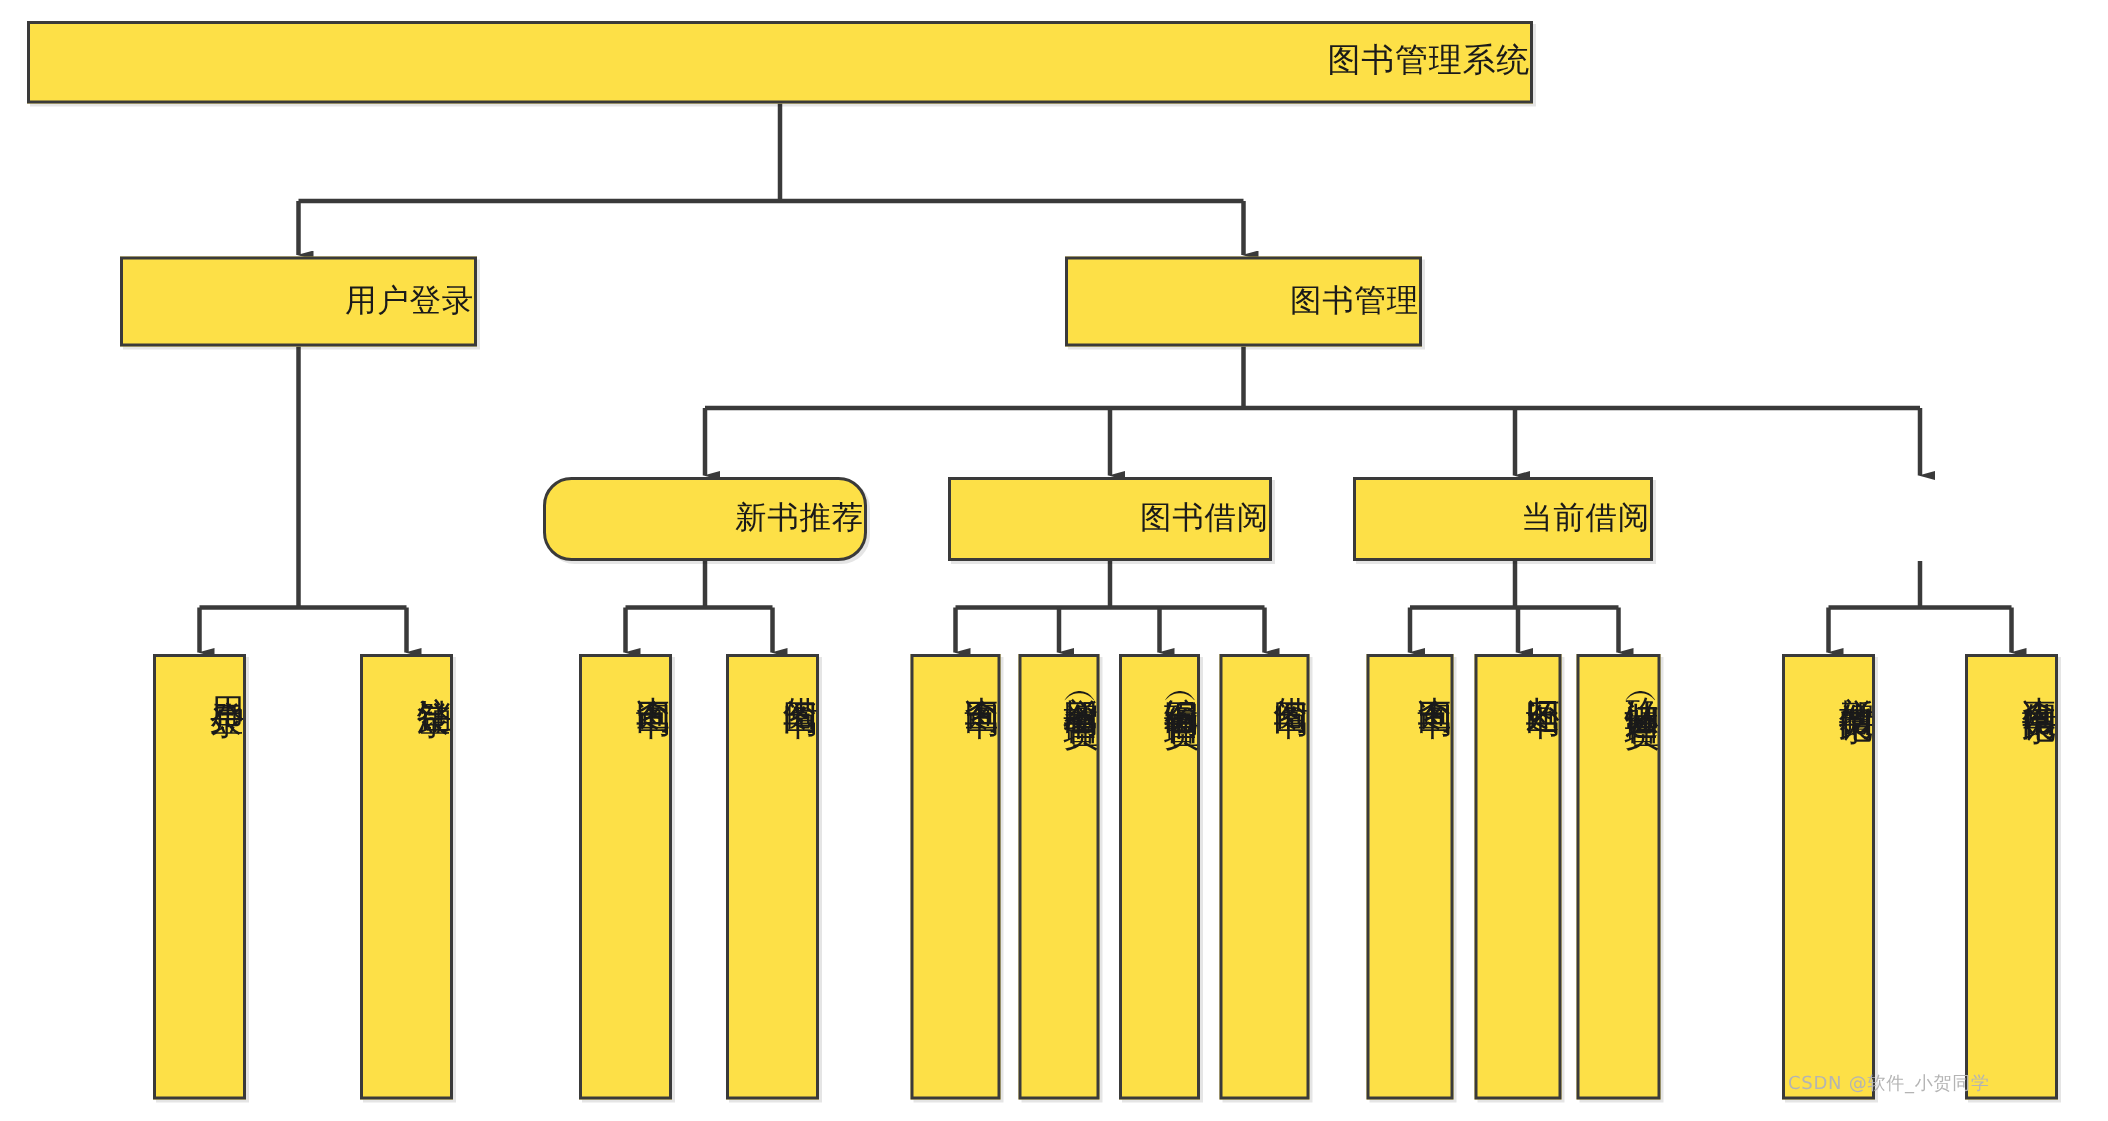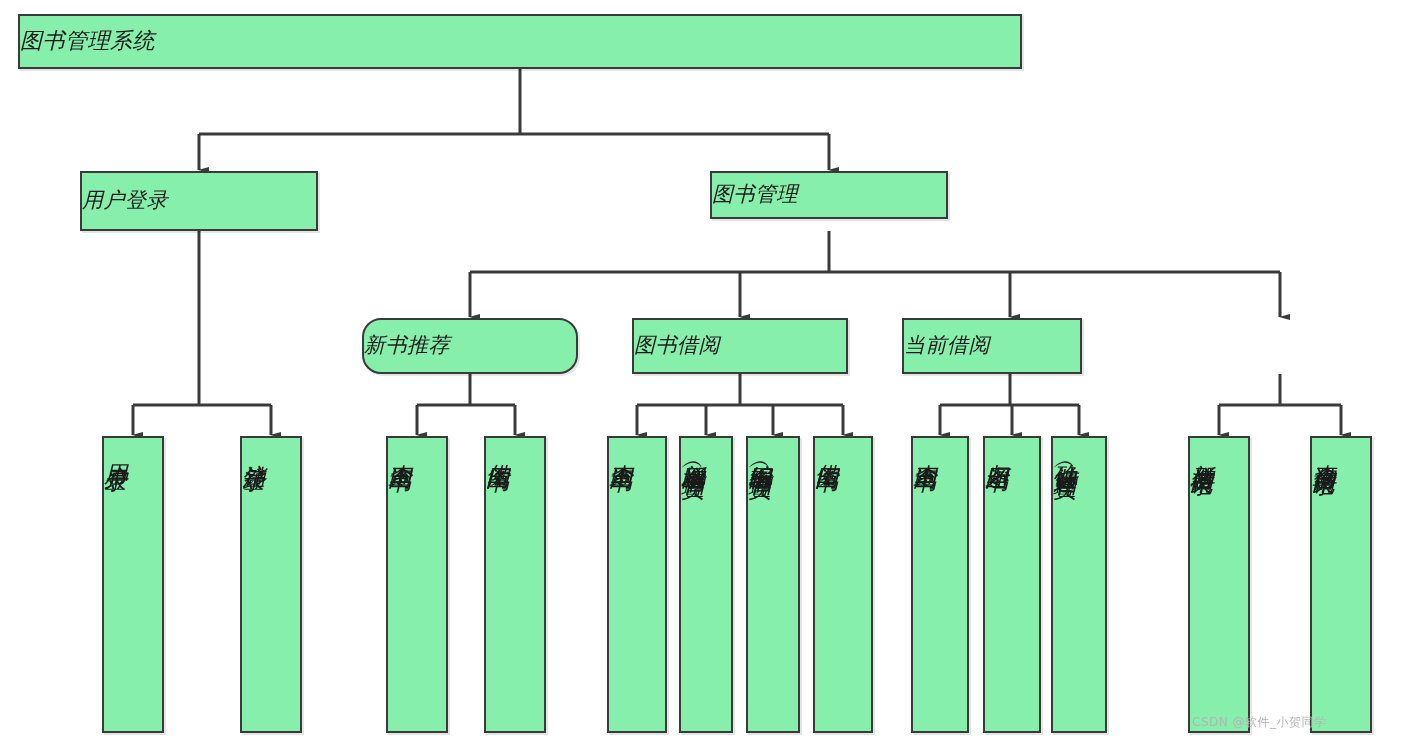--- a/index.html
+++ b/index.html
@@ -22,28 +22,27 @@
     position: absolute;
     left: 0;
     top: 0;
     width: 1405px;
     height: 747px;
     pointer-events: none;
   }
   .node {
     position: absolute;
     box-sizing: border-box;
-    background: #86efac;
+    background: #fde047;
     border: 2px solid #3a3a3a;
     display: flex;
     align-items: center;
-    justify-content: flex-start;
+    justify-content: flex-end;
     color: #1a1a1a;
     box-shadow: 2px 2px 0 rgba(0,0,0,0.10);
-    font-style: italic;
   }
   .node-label {
     display: block;
     text-align: center;
     line-height: 1.12;
     letter-spacing: 0.5px;
   }
   .node.horiz .node-label {
     font-size: 21px;
     white-space: nowrap;
@@ -118,31 +117,31 @@
       </g>
   </svg>
 
   <div class="node horiz root" id="n-root" style="left: 18px; top: 14px; width: 1004px; height: 55px;">
     <span class="node-label">图书管理系统</span>
   </div>
 
   <div class="node horiz" id="n-l1-0" style="left: 80px; top: 171px; width: 238px; height: 60px;">
     <span class="node-label">用户登录</span>
   </div>
-  <div class="node horiz" id="n-l1-1" style="left: 710px; top: 171px; width: 238px; height: 48px;">
+  <div class="node horiz" id="n-l1-1" style="left: 710px; top: 171px; width: 238px; height: 60px;">
     <span class="node-label">图书管理</span>
   </div>
 
   <div class="node horiz" id="n-l2-0" style="left: 362px; top: 318px; width: 216px; height: 56px; border-radius: 19px;">
     <span class="node-label">新书推荐</span>
   </div>
   <div class="node horiz" id="n-l2-1" style="left: 632px; top: 318px; width: 216px; height: 56px;">
     <span class="node-label">图书借阅</span>
   </div>
-  <div class="node horiz" id="n-l2-2" style="left: 902px; top: 318px; width: 180px; height: 56px;">
+  <div class="node horiz" id="n-l2-2" style="left: 902px; top: 318px; width: 200px; height: 56px;">
     <span class="node-label">当前借阅</span>
   </div>
 
   <div class="node vert" id="n-leaf-0" style="left: 102px; top: 436px; width: 62px; height: 297px;">
     <span class="node-label">用户登录</span>
   </div>
   <div class="node vert" id="n-leaf-1" style="left: 240px; top: 436px; width: 62px; height: 297px;">
     <span class="node-label">注销登录</span>
   </div>
   <div class="node vert" id="n-leaf-2" style="left: 386px; top: 436px; width: 62px; height: 297px;">

